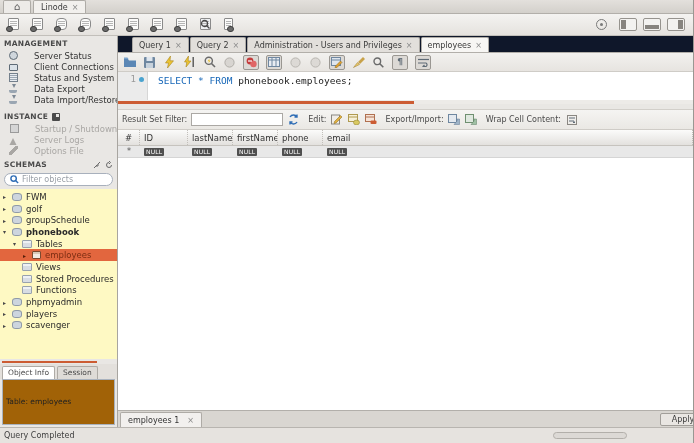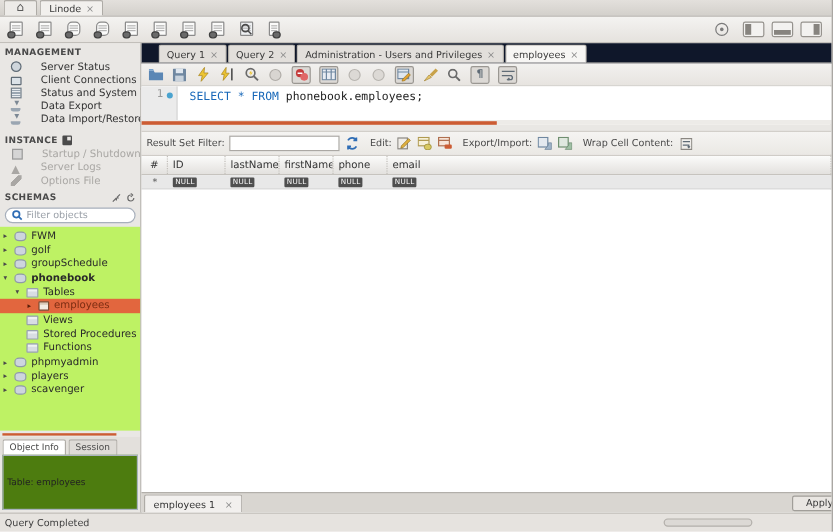--- a/index.html
+++ b/index.html
@@ -68,41 +68,41 @@
   .ic-warn { width:0; height:0; border:4.5px solid transparent; border-bottom:8px solid #a9a7a4; margin-top:-1px; }
   .ic-wrench { background:linear-gradient(135deg,transparent 35%,#a9a7a4 35% 65%,transparent 65%); }
   .inst-glyph { width:8px; height:8px; background:#4a4a4a; border-radius:1px; position:relative; }
   .inst-glyph::after { content:""; position:absolute; right:1px; top:1px; width:3px; height:3px; background:#e9e7e4; }
   .schemas-header { display:flex; align-items:center; padding:4px 4px 2px; }
   .sch-icons { margin-left:auto; display:flex; gap:4px; }
   .sch-ic { width:8px; height:8px; color:#6a6a6a; font-size:8px; line-height:8px; }
   .filter-box { margin:2px 4px 3px; height:13px; background:#fff; border:1px solid #a8b0bc;
     border-radius:7px; display:flex; align-items:center; gap:3px; padding:0 5px; }
   .filter-ph { color:#9aa0a8; font-size:8px; }
-  .tree { flex:1; background:#bef264; padding-top:2px; overflow:hidden; }
+  .tree { flex:1; background:#fef9c3; padding-top:2px; overflow:hidden; }
   .tree-row { height:11.7px; display:flex; align-items:center; font-size:8.5px; color:#2a2a2a;
     white-space:nowrap; overflow:hidden; }
   .lvl0 { padding-left:3px; } .lvl1 { padding-left:13px; } .lvl2 { padding-left:23px; }
   .tr-arrow { width:9px; min-width:9px; font-size:6px; color:#4a4a4a; }
   .tree-row.selected { background:#e2663e; color:#7c2d12; }
   .tree-row.bold { font-weight:bold; }
   .db-ic { width:10px; min-width:10px; height:8px; background:#cdd5de; border:1px solid #8f9aa8;
     border-radius:4px / 3px; margin-right:4px; }
   .fold-ic { width:10px; min-width:10px; height:8px; background:#d8dde3; border:1px solid #98a2ae;
     border-radius:1px; margin-right:4px; box-shadow:inset 0 2px 0 #eef1f4; }
   .tbl-ic { width:9px; min-width:9px; height:8px; background:#f2ece4; border:1px solid #7a4a30;
     border-radius:1px; margin-right:4px; box-shadow:inset 0 2px 0 #d9c9b8; }
   .side-splitter { height:5px; position:relative; background:#e9e7e4; }
   .side-splitter .thumb { position:absolute; left:2px; top:1.5px; height:2px; width:95px; background:#cc5c33; }
   .info-tabs { height:15px; display:flex; align-items:flex-end; gap:2px; padding-left:2px;
     background:#e3e0dc; }
   .info-tab { font-size:7.5px; padding:1px 5px 2px; border:1px solid #aeaba6; border-bottom:none;
     border-radius:2px 2px 0 0; background:#dedbd7; color:#4a4a4a; }
   .info-tab.active { background:#ffffff; }
-  .info-content { height:46px; margin:0 2px 2px; background:#4d7c0f; border:1px solid #a9b2be;
+  .info-content { height:46px; margin:0 2px 2px; background:#a16207; border:1px solid #a9b2be;
     font-size:7.5px; line-height:8.6px; padding:1px 3px; color:#222; white-space:pre; overflow:hidden; }
   
   .main { flex:1; min-width:0; display:flex; flex-direction:column; background:#fff;
     box-shadow:inset -1px 0 0 #a8a5a0; }
   .query-tabs { height:17px; background:#0f172a; display:flex; align-items:flex-end; gap:1px;
     padding-left:14px; border-bottom:1px solid #b2afaa; }
   .q-tab { height:15px; display:flex; align-items:center; gap:4px; padding:0 6px; font-size:8px;
     color:#3a3a3a; background:#e2dfdb; border:1px solid #aeaba6; border-bottom:none;
     border-radius:2px 2px 0 0; white-space:nowrap; }
   .q-tab.active { background:#f7f6f4; }

